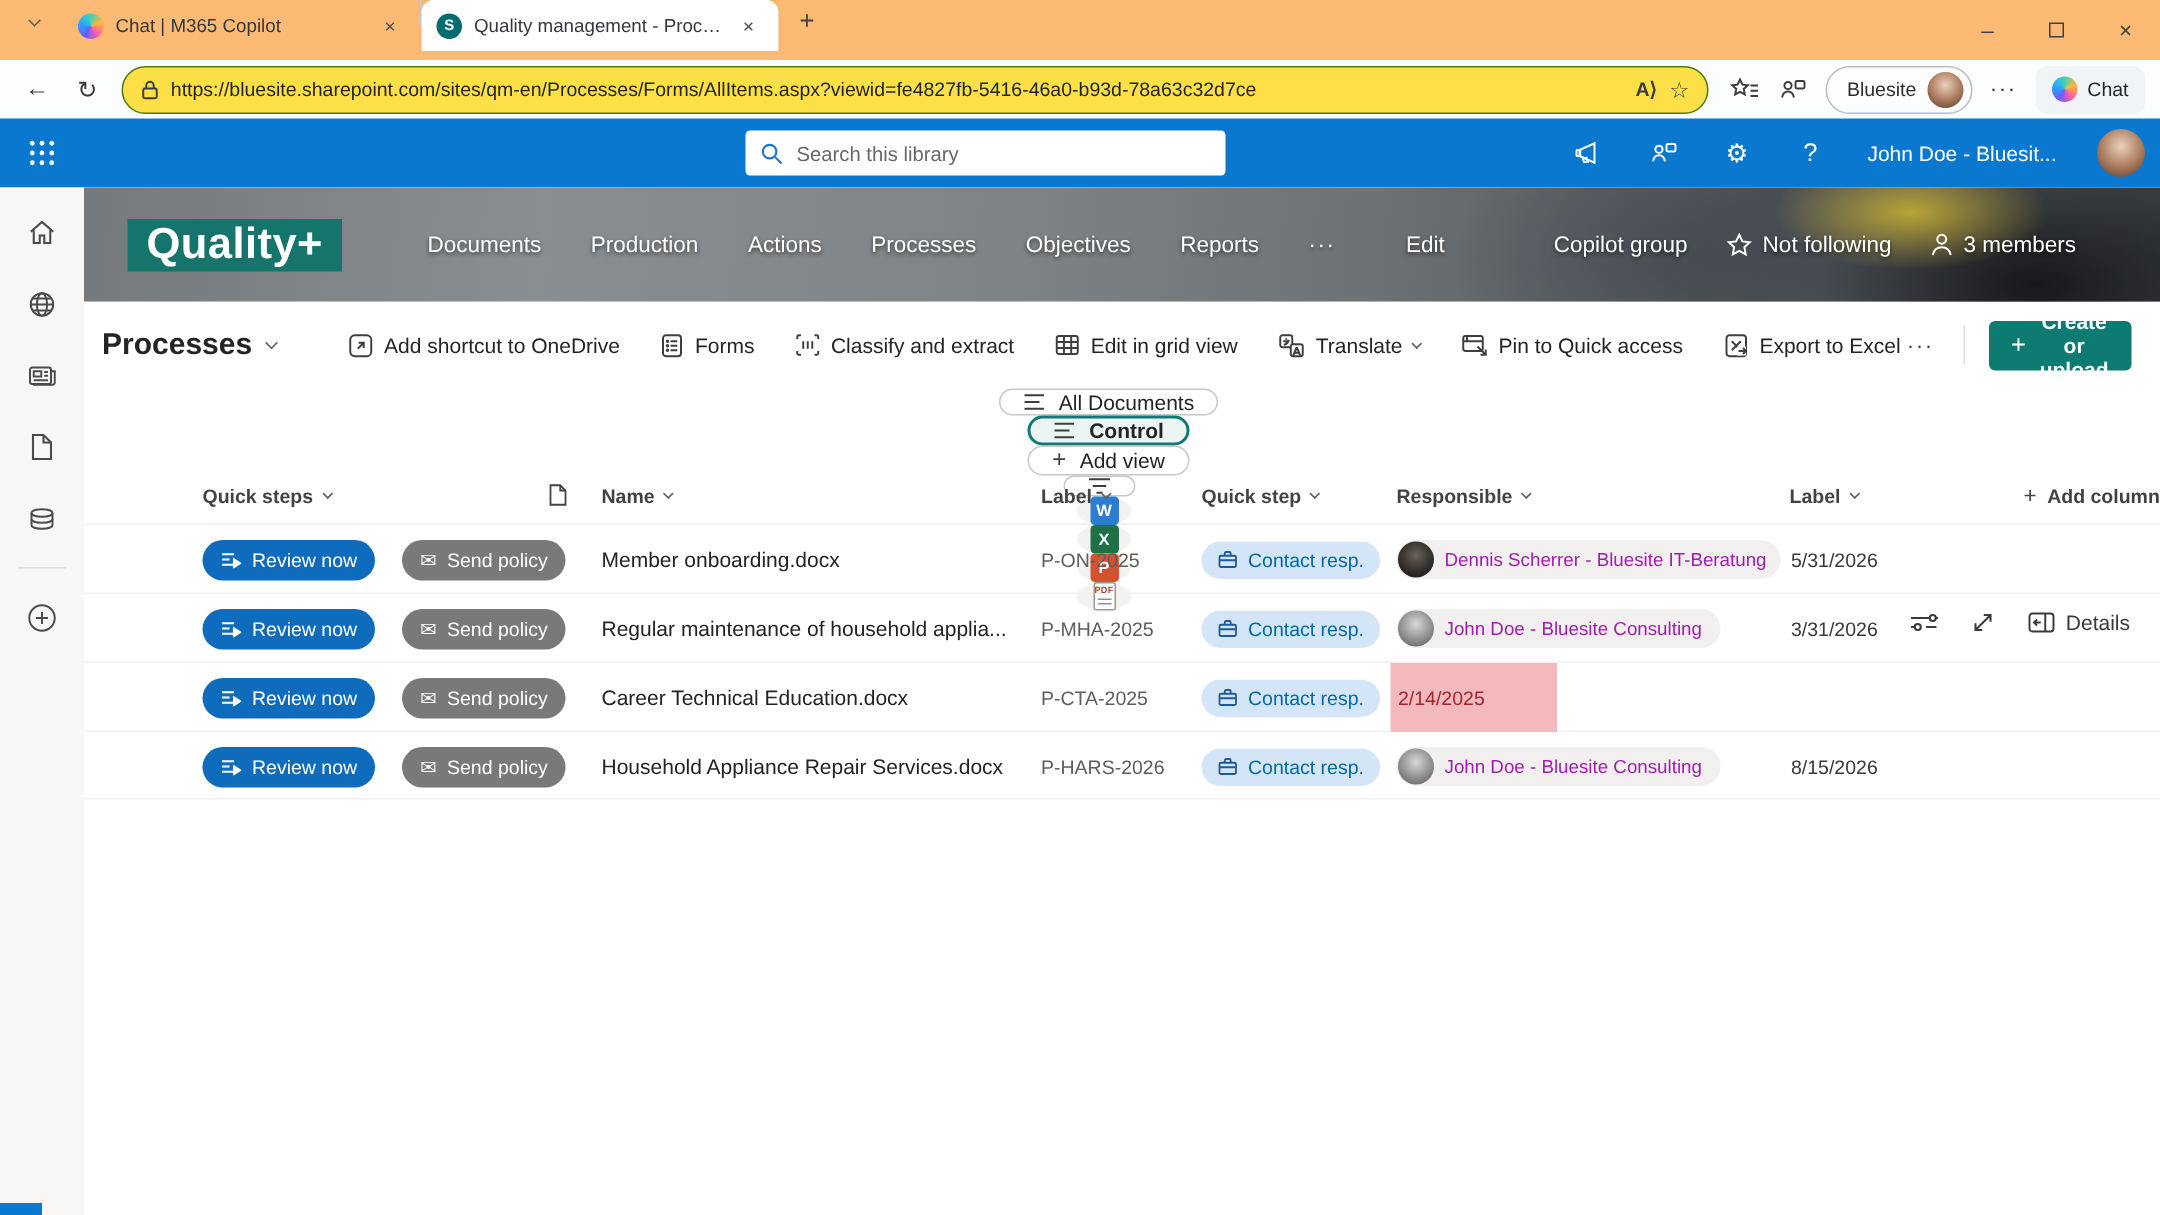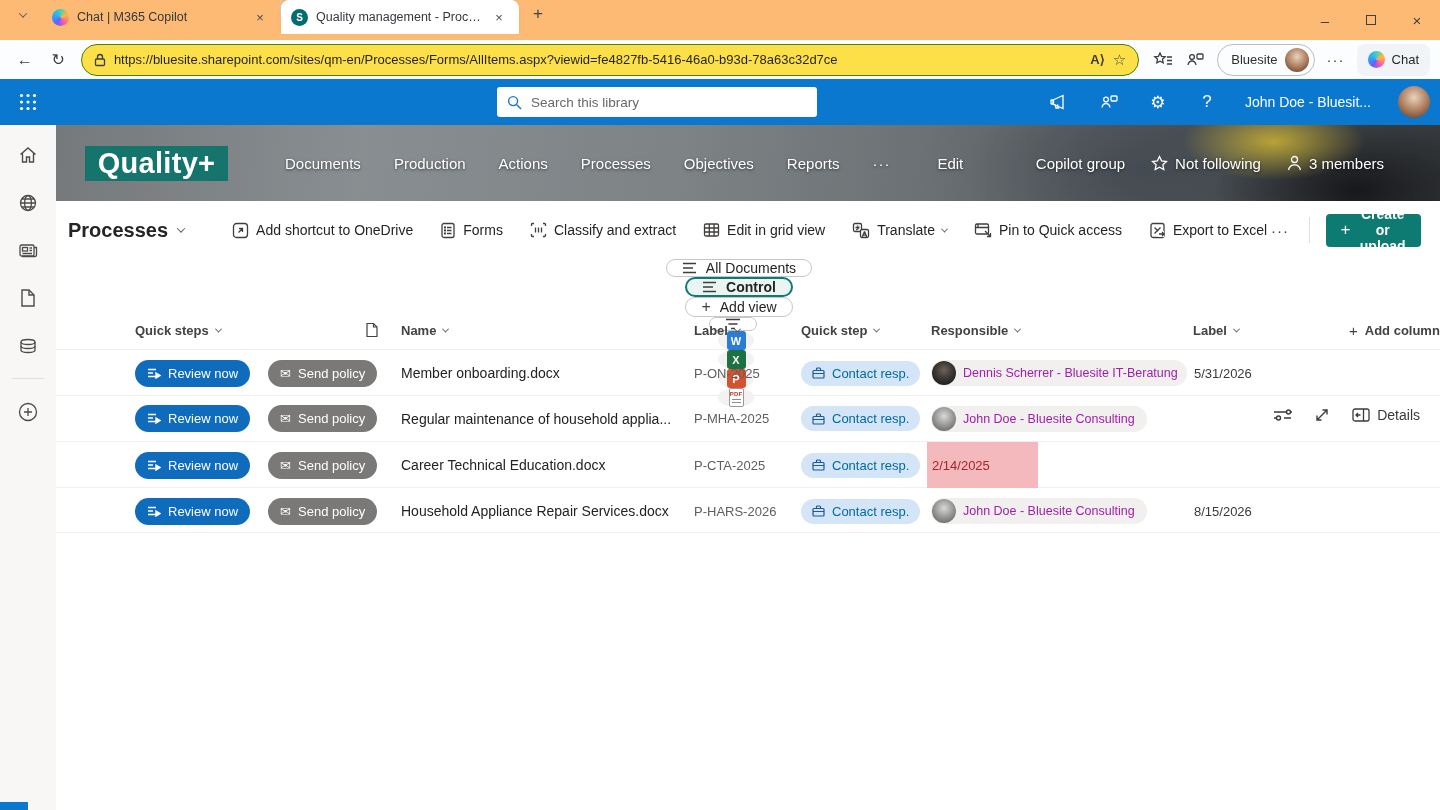--- a/index.html
+++ b/index.html
@@ -554,20 +554,23 @@
               </svg>
           <span>Contact resp.</span>
             </span>
           </div>
         <div class="cell">
             <span class="rpill">
               <span class="rav av-john"></span>
               <span>John Doe - Bluesite Consulting</span>
             </span>
           </div>
+        <div class="review-cell">
+            <span class="review-box">3/31/2026</span>
+          </div>
         <div></div>
       </div>
 
       <div class="trow overdue">
         <div></div>
         <div class="qcell">
           <button class="pillbtn btn-review">
             <svg width="14" height="11" viewBox="0 0 14 11" fill="none" stroke="#fff" stroke-width="1.4">
                 <path d="M1 1.5h8M1 5h5M1 8.5h8M9 5l4 2.5-4 2.5z" fill="#fff"></path>
               </svg>

